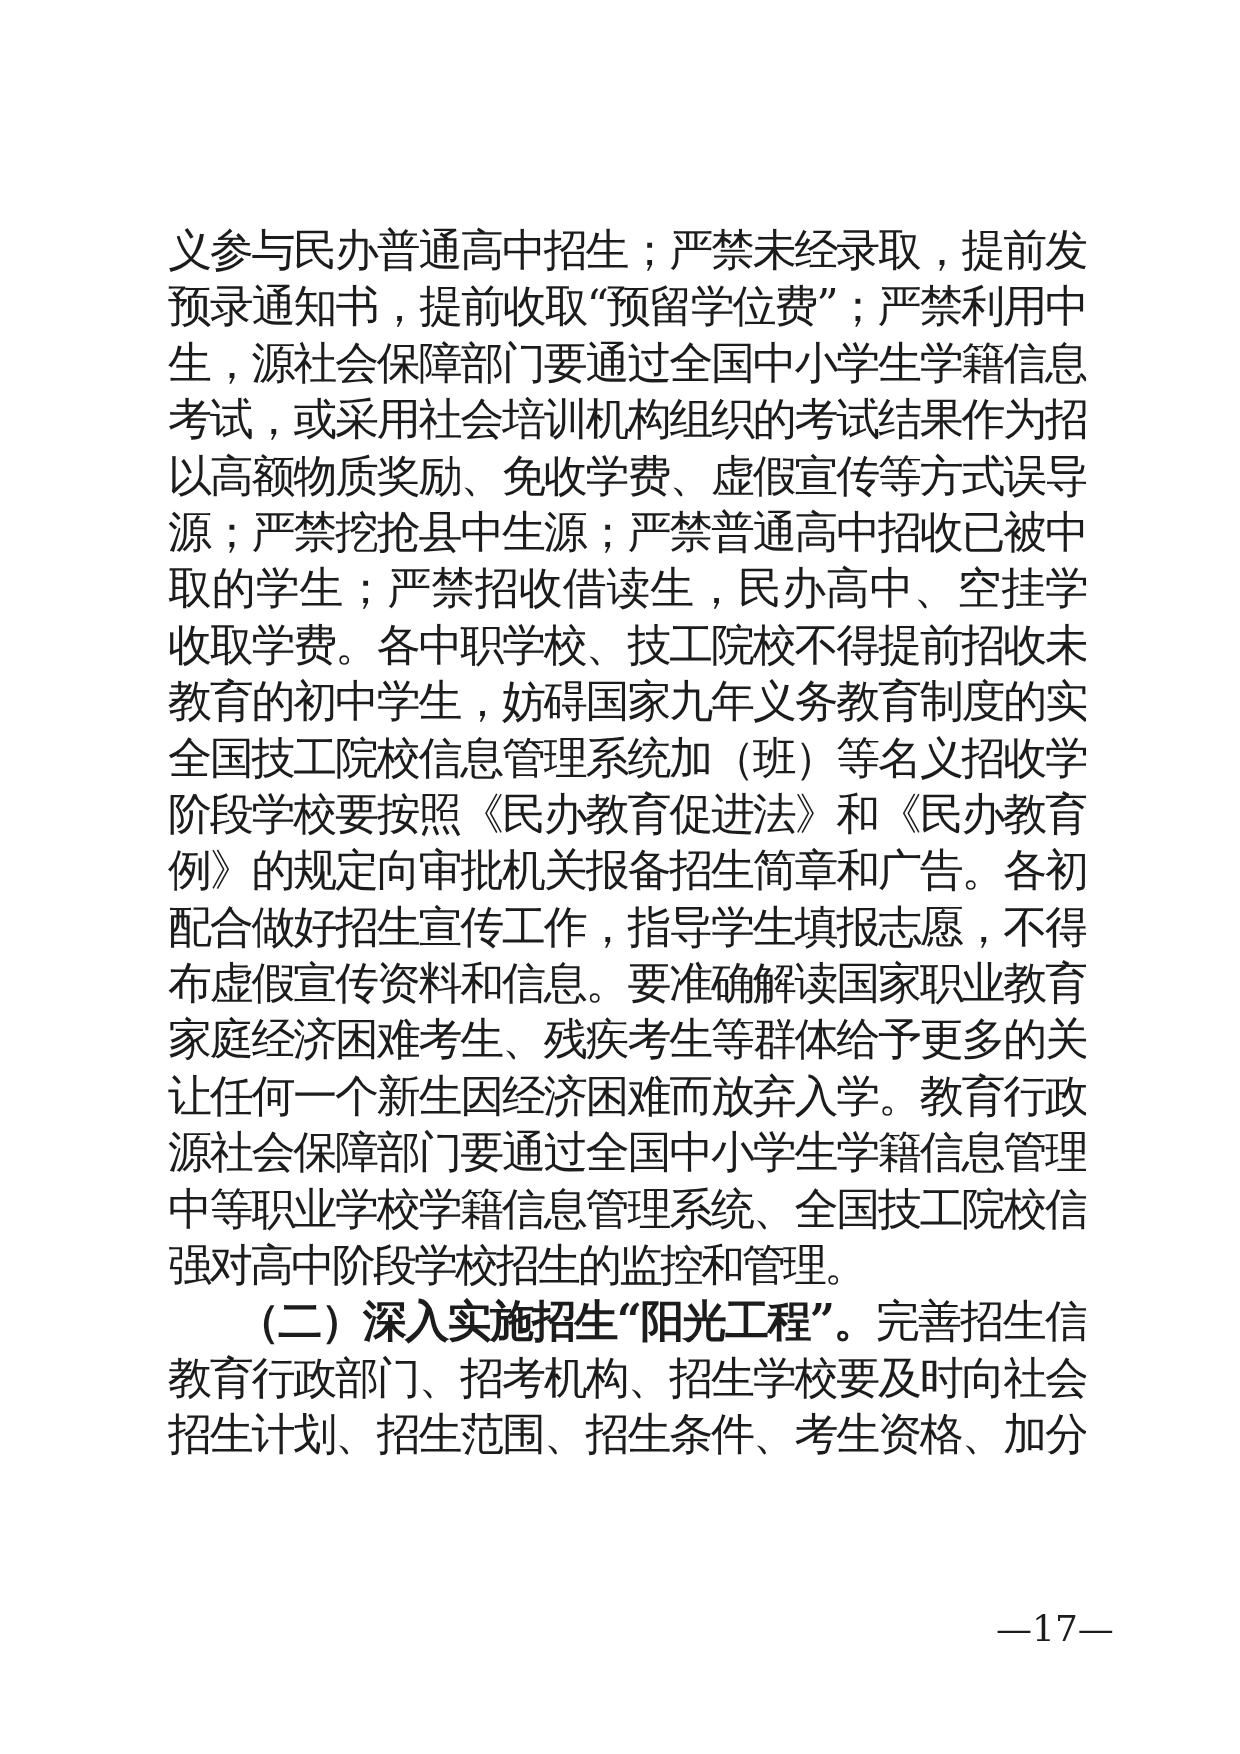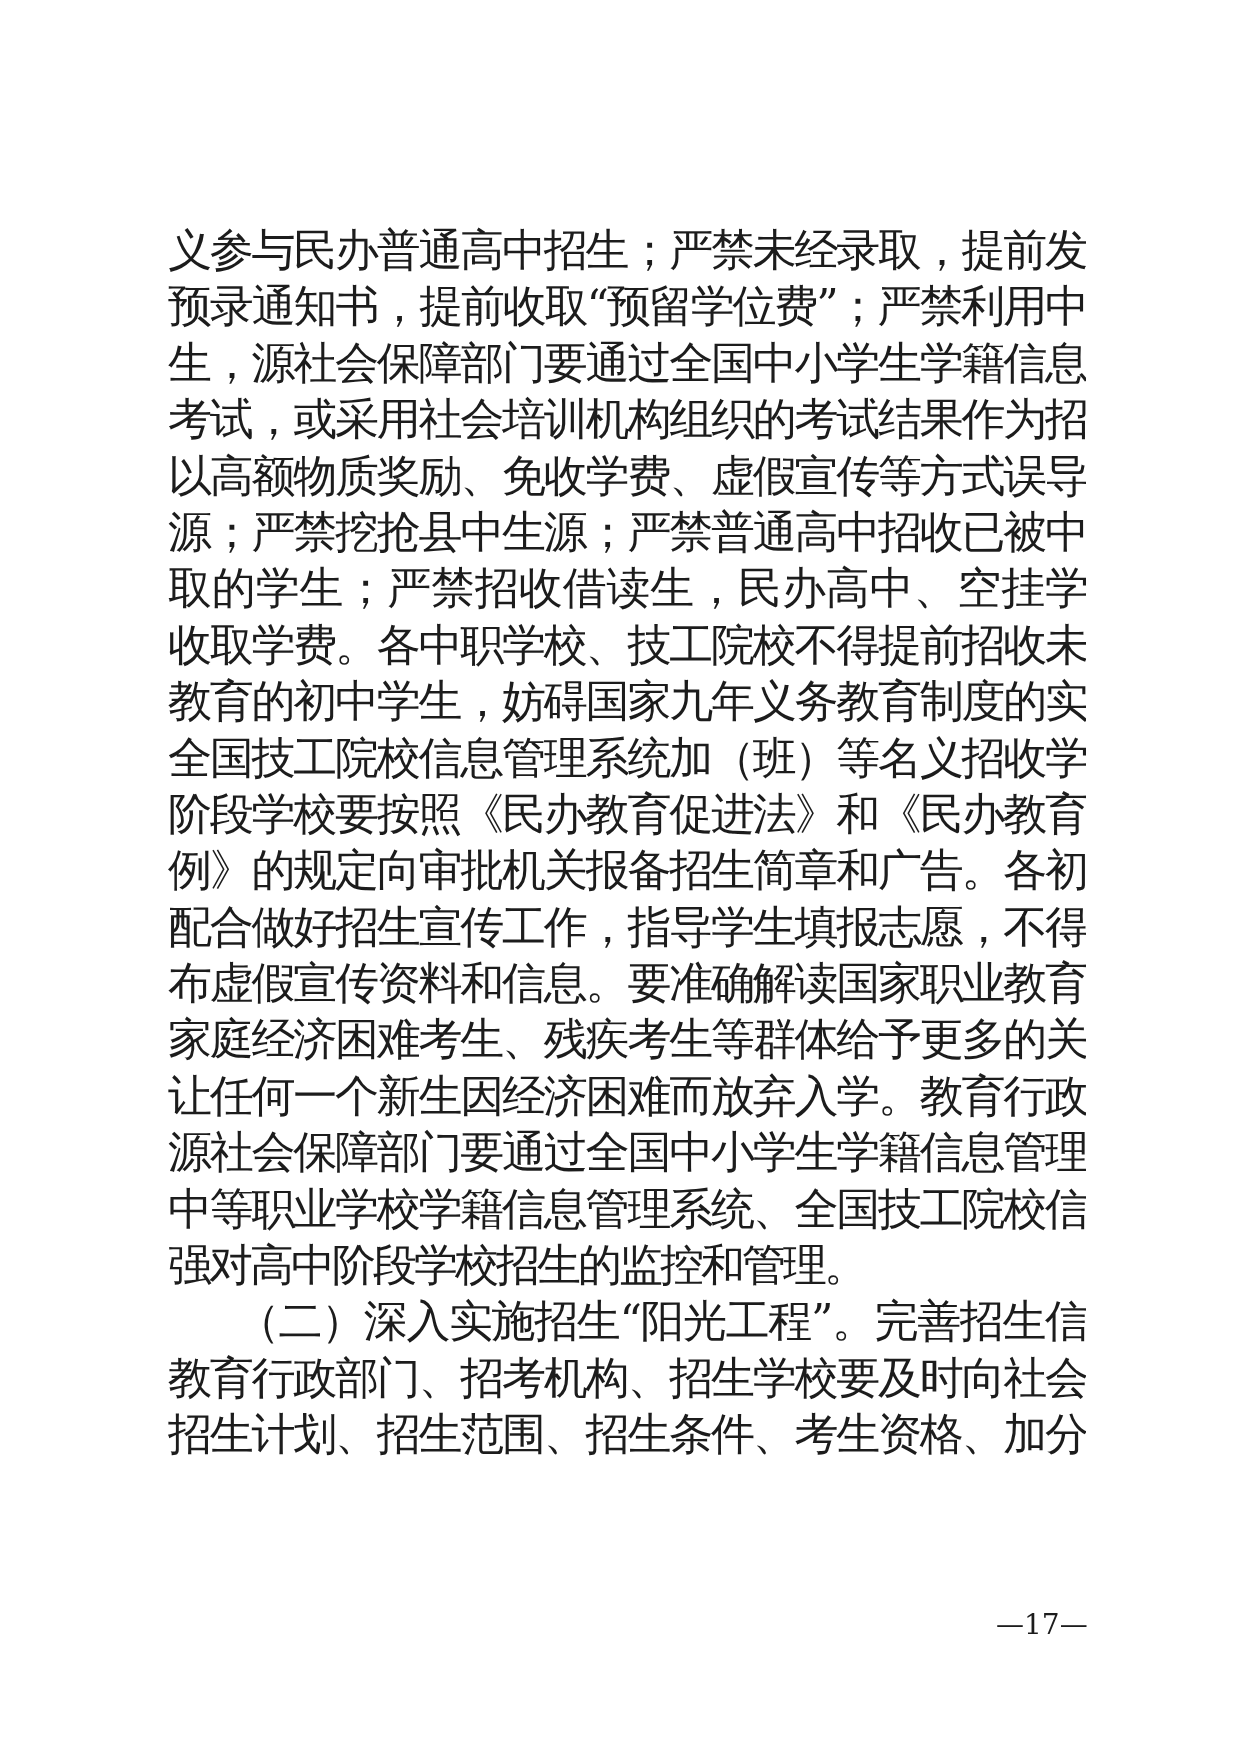--- a/index.html
+++ b/index.html
@@ -33,27 +33,27 @@
     overflow: hidden;
     white-space: normal;
   }
   .line.partial {
     text-align-last: left;
   }
   .line.indent {
     text-indent: 68px;
   }
   .bold {
-    font-weight: 400;
+    font-weight: 700;
   }
   .page-number {
     position: absolute;
     left: 996px;
     top: 1608px;
-    font-size: 28px;
+    font-size: 36px;
     letter-spacing: 0;
     color: #1c1c1c;
     font-family: "DejaVu Serif", "Liberation Serif", serif;
   }
 </style>
 </head>
 <body>
 
 <div class="page">
   <div class="doc-text">

